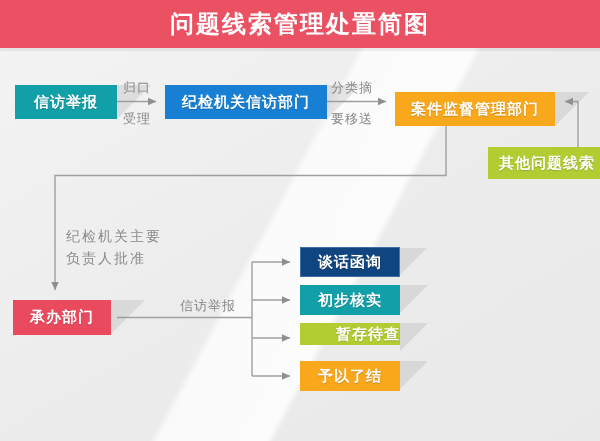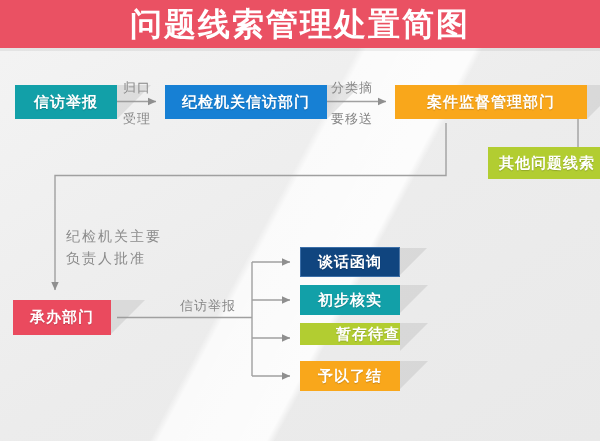--- a/index.html
+++ b/index.html
@@ -31,21 +31,21 @@
     background: #ea5163;
     box-sizing: border-box;
   }
   #title-text {
     position: absolute;
     left: 0; top: 0;
     width: 600px;
     line-height: 48px;
     text-align: center;
     color: #ffffff;
-    font-size: 32px;
+    font-size: 24px;
     font-weight: bold;
     letter-spacing: 2px;
     font-family: "DejaVu Serif", "Liberation Serif", serif;
     white-space: nowrap;
   }
   #title-underline {
     position: absolute;
     left: 0; top: 48px;
     width: 600px; height: 3px;
     background: rgba(0,0,0,0.06);
@@ -154,21 +154,21 @@
   </svg>
 
   <div class="node" style="left:15px; top:85px; width:102px; height:34px; background:#12a0a8;font-family:Liberation Serif, serif;">
     <span>信访举报</span>
   </div>
 
   <div class="node" style="left:165px; top:85px; width:162px; height:34px; background:#1780d4;">
     <span>纪检机关信访部门</span>
   </div>
 
-  <div class="node" style="left:395px; top:85px; width:192px; height:34px; background:#f9a71b;">
+  <div class="node" style="left:395px; top:92px; width:160px; height:34px; background:#f9a71b;">
     <span>案件监督管理部门</span>
   </div>
 
   <div class="node" style="left:472px; top:147px; width:118px; height:32px; background:#b2cd31;margin-left:16px;">
     <span>其他问题线索</span>
   </div>
 
   <div class="edge-label" style="left:123px; top:79px;">归口</div>
   <div class="edge-label" style="left:123px; top:110px;">受理</div>
 

